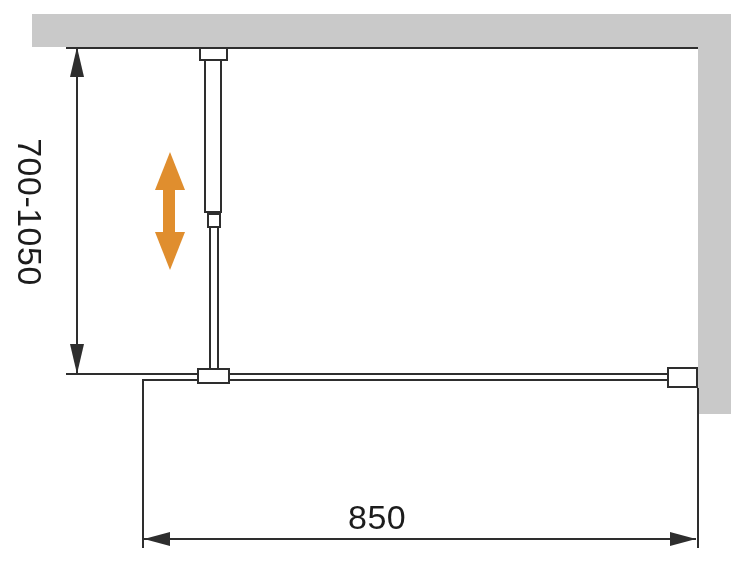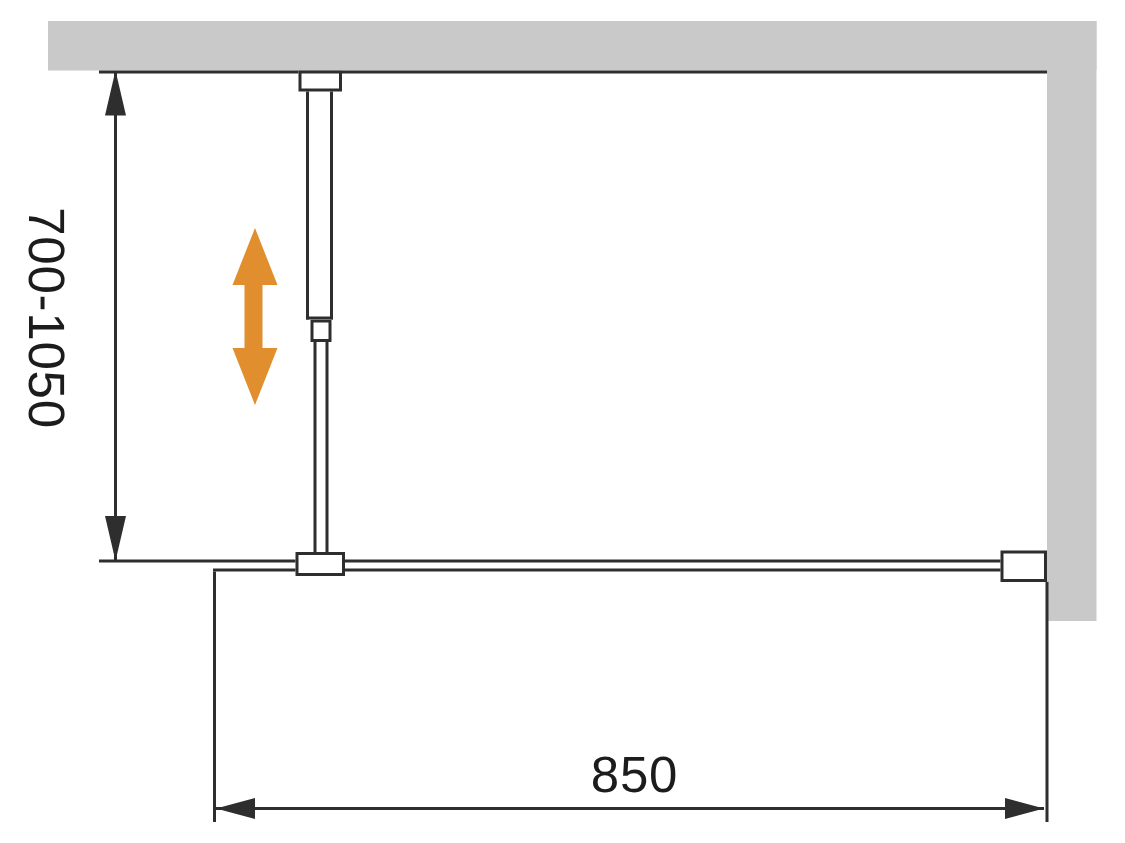--- a/index.html
+++ b/index.html
@@ -82,21 +82,21 @@
     border-top: 7px solid transparent; border-bottom: 7px solid transparent;
     border-right: 26px solid #2E2E2E;
   }
   .dim-arrow-right {
     left: 670px; top: 532px; width: 0; height: 0; z-index: 2;
     border-top: 7px solid transparent; border-bottom: 7px solid transparent;
     border-left: 26px solid #2E2E2E;
   }
   .width-label {
     left: 348px; top: 500px; width: 150px; height: 34px; z-index: 4;
-    text-align: center; line-height: 34px;
+    text-align: left; line-height: 34px;
     font-size: 34px; color: #1C1C1C; letter-spacing: 0.5px;
     white-space: nowrap;
   }
 </style>
 </head>
 <body>
 
 <div class="canvas">
 
   <div class="abs ceiling-wall"></div>

